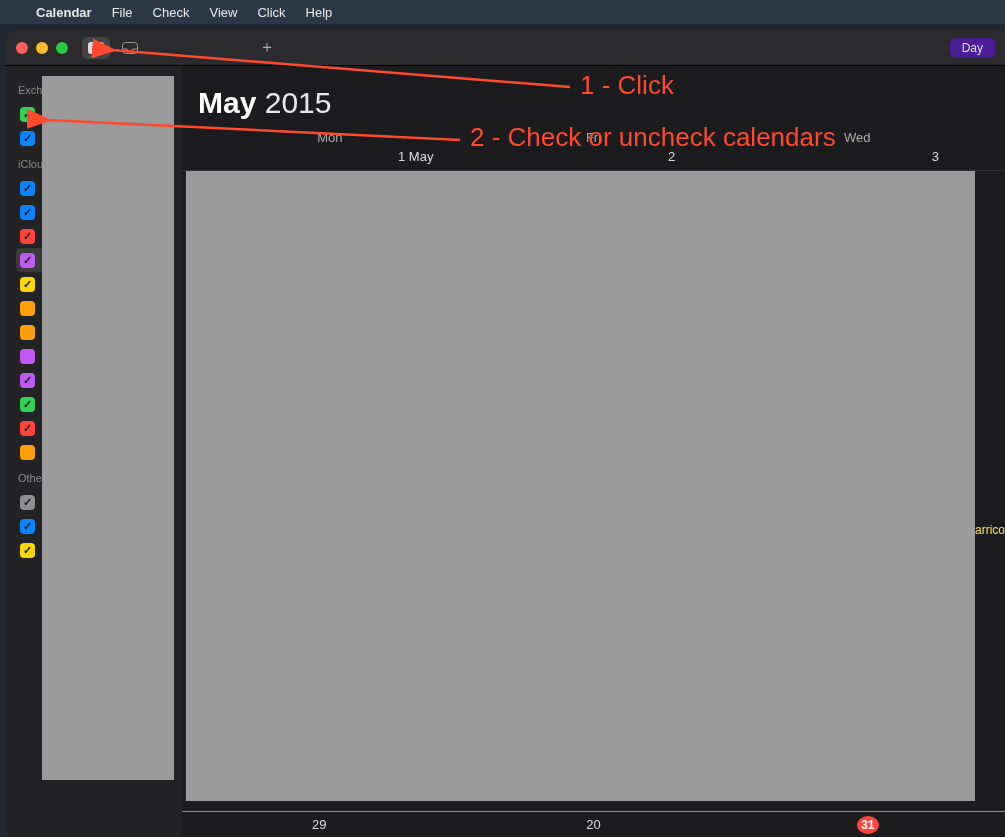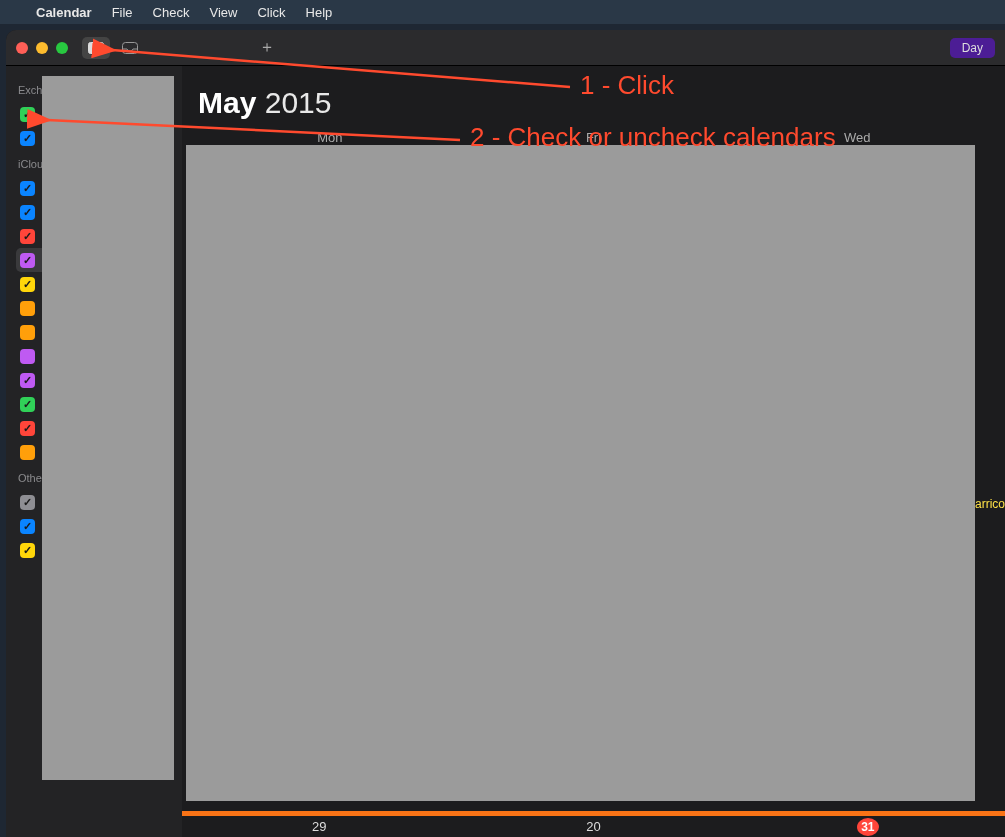--- a/index.html
+++ b/index.html
@@ -183,21 +183,21 @@
   .event-frag {
     position: absolute;
     right: 0;
     top: 352px;
     color: #fde047;
     font-size: 12px;
   }
 
   .bottom-row {
     height: 26px;
-    border-top: 5px solid #f97316;
+    border-top: 1px solid #f97316;
     display: grid;
     grid-template-columns: repeat(3, 1fr);
     align-items: center;
     font-size: 13px;
     color: #ddd;
   }
   .bottom-row .c { text-align: center; }
   .today-badge {
     display: inline-flex;
     width: 22px; height: 18px;
@@ -331,20 +331,25 @@
       <div class="month-title">
         <b>May</b> <span>2015</span>
       </div>
 
       <div class="day-headers">
         <div>Mon</div>
         <div>Fri</div>
         <div>Wed</div>
       </div>
 
+      <div class="date-row">
+        <div class="cell first">1 May</div>
+        <div class="cell">2</div>
+        <div class="cell">3</div>
+      </div>
 
       <div class="grid-area">
         <div class="grid-redact"></div>
         <div class="event-frag">arrico</div>
       </div>
 
       <div class="bottom-row">
         <div class="c">29</div>
         <div class="c">20</div>
         <div class="c">

